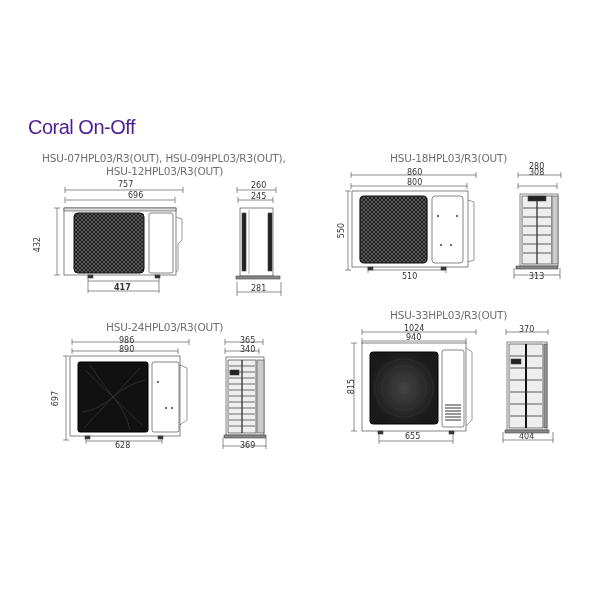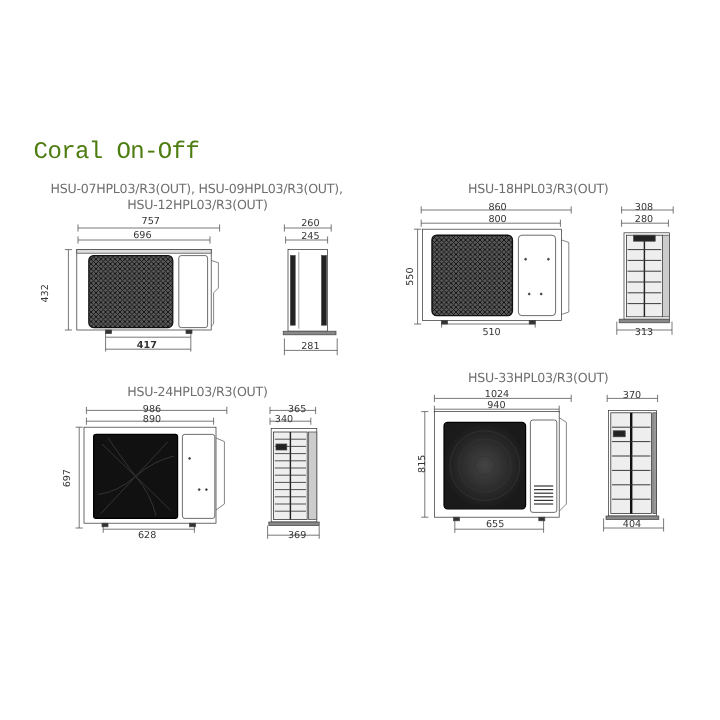--- a/index.html
+++ b/index.html
@@ -1,53 +1,53 @@
 <!DOCTYPE html>
 <html><head>
 <meta charset="utf-8">
 <style>
   html, body { margin:0; padding:0; background:#ffffff; }
   body { width:600px; height:600px; position:relative; overflow:hidden; font-family:"Liberation Sans", sans-serif; }
-  .title { position:absolute; left:28px; top:116px; font-size:20px; color:#4d7c0f; font-family:Liberation Mono, monospace; letter-spacing:-0.5px; }
+  .title { position:absolute; left:28px; top:116px; font-size:20px; color:#4c1d95; font-family:Liberation Sans, sans-serif; letter-spacing:-0.5px; }
   .model { position:absolute; font-size:10.5px; color:#6f6f6f; font-family:"DejaVu Sans", sans-serif; text-align:right; white-space:nowrap; letter-spacing:-0.2px; }
   .dim { position:absolute; font-size:8px; color:#333; font-family:"DejaVu Sans", sans-serif; white-space:nowrap; }
   .vdim { transform:rotate(-90deg); transform-origin:center; }
   svg { position:absolute; left:0; top:0; }
 </style>
 </head>
 <body>
 
 <div class="title">Coral On-Off</div>
 
 <div class="model" style="left:42px; top:152px;">HSU-07HPL03/R3(OUT), HSU-09HPL03/R3(OUT),</div>
 <div class="model" style="left:106px; top:165px;">HSU-12HPL03/R3(OUT)</div>
 <div class="dim" style="left:118px; top:180px;">757</div>
-<div class="dim" style="left:111px; top:191px;">696</div>
+<div class="dim" style="left:128px; top:191px;">696</div>
 <div class="dim vdim" style="left:30px; top:240px;">432</div>
 <div class="dim" style="left:114px; top:283px;font-weight:bold;">417</div>
 <div class="dim" style="left:251px; top:181px;">260</div>
 <div class="dim" style="left:251px; top:192px;">245</div>
 <div class="dim" style="left:251px; top:284px;">281</div>
 
 <div class="model" style="left:390px; top:152px;">HSU-18HPL03/R3(OUT)</div>
 <div class="dim" style="left:407px; top:168px;">860</div>
 <div class="dim" style="left:407px; top:178px;">800</div>
 <div class="dim vdim" style="left:334px; top:226px;">550</div>
 <div class="dim" style="left:402px; top:272px;">510</div>
 <div class="dim" style="left:529px; top:168px;">308</div>
-<div class="dim" style="left:529px; top:178px;">280</div>
+<div class="dim" style="left:529px; top:162px;">280</div>
 <div class="dim" style="left:529px; top:272px;">313</div>
 
 <div class="model" style="left:106px; top:321px;">HSU-24HPL03/R3(OUT)</div>
 <div class="dim" style="left:119px; top:336px;">986</div>
 <div class="dim" style="left:119px; top:345px;">890</div>
 <div class="dim vdim" style="left:48px; top:394px;">697</div>
 <div class="dim" style="left:115px; top:441px;">628</div>
 <div class="dim" style="left:240px; top:336px;">365</div>
-<div class="dim" style="left:229px; top:345px;">340</div>
+<div class="dim" style="left:240px; top:345px;">340</div>
 <div class="dim" style="left:240px; top:441px;">369</div>
 
 <div class="model" style="left:390px; top:309px;">HSU-33HPL03/R3(OUT)</div>
 <div class="dim" style="left:404px; top:324px;">1024</div>
 <div class="dim" style="left:406px; top:333px;">940</div>
 <div class="dim vdim" style="left:344px; top:382px;">815</div>
 <div class="dim" style="left:405px; top:432px;">655</div>
 <div class="dim" style="left:519px; top:325px;">370</div>
 <div class="dim" style="left:519px; top:432px;">404</div>
 

